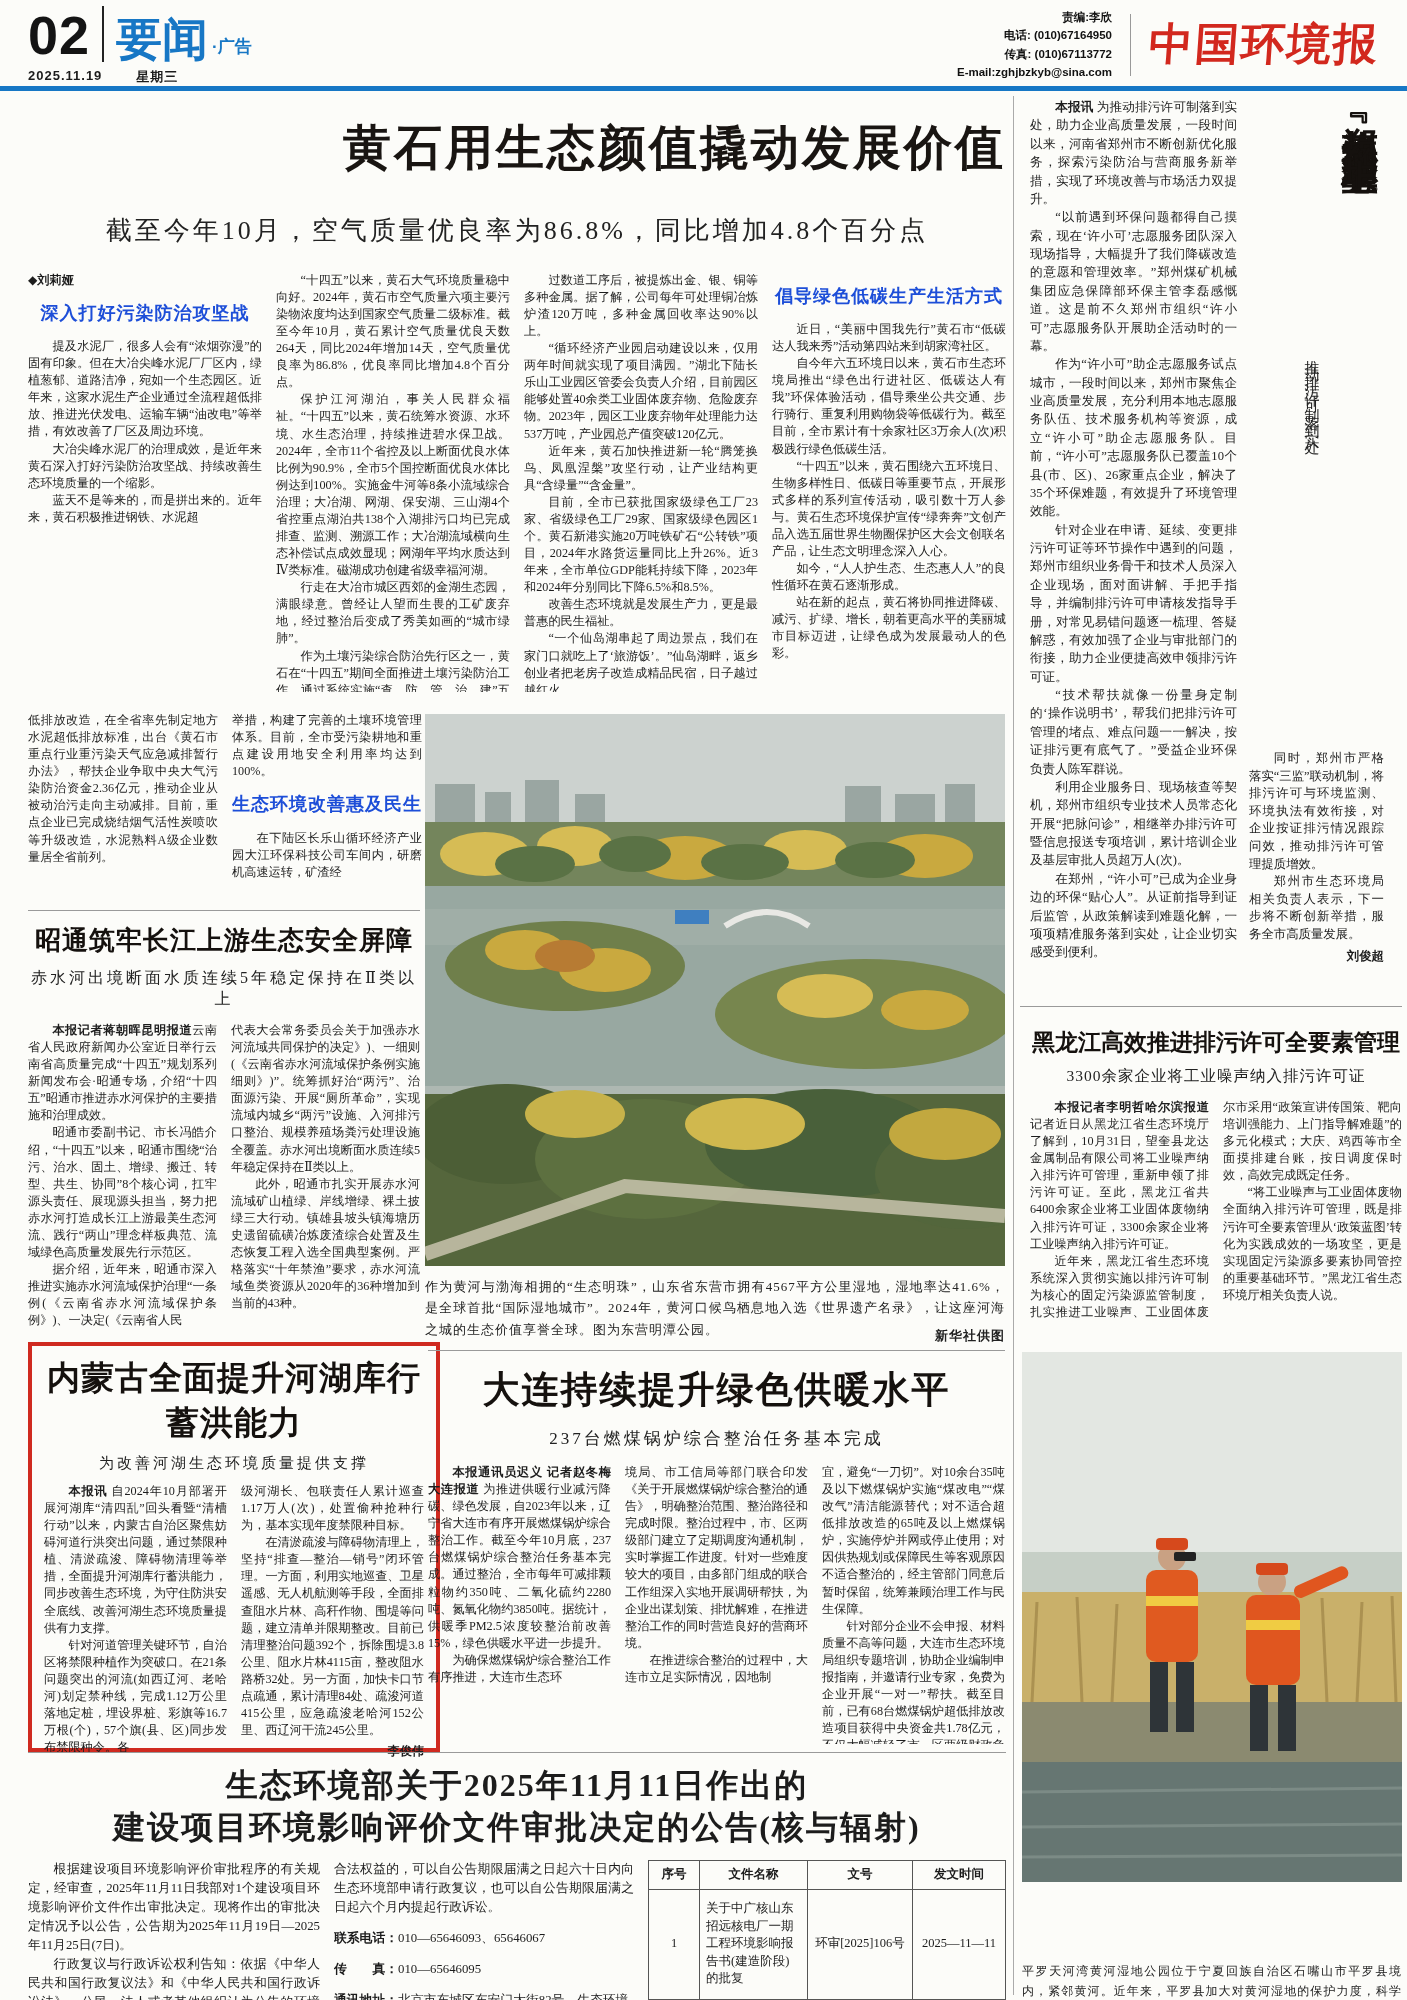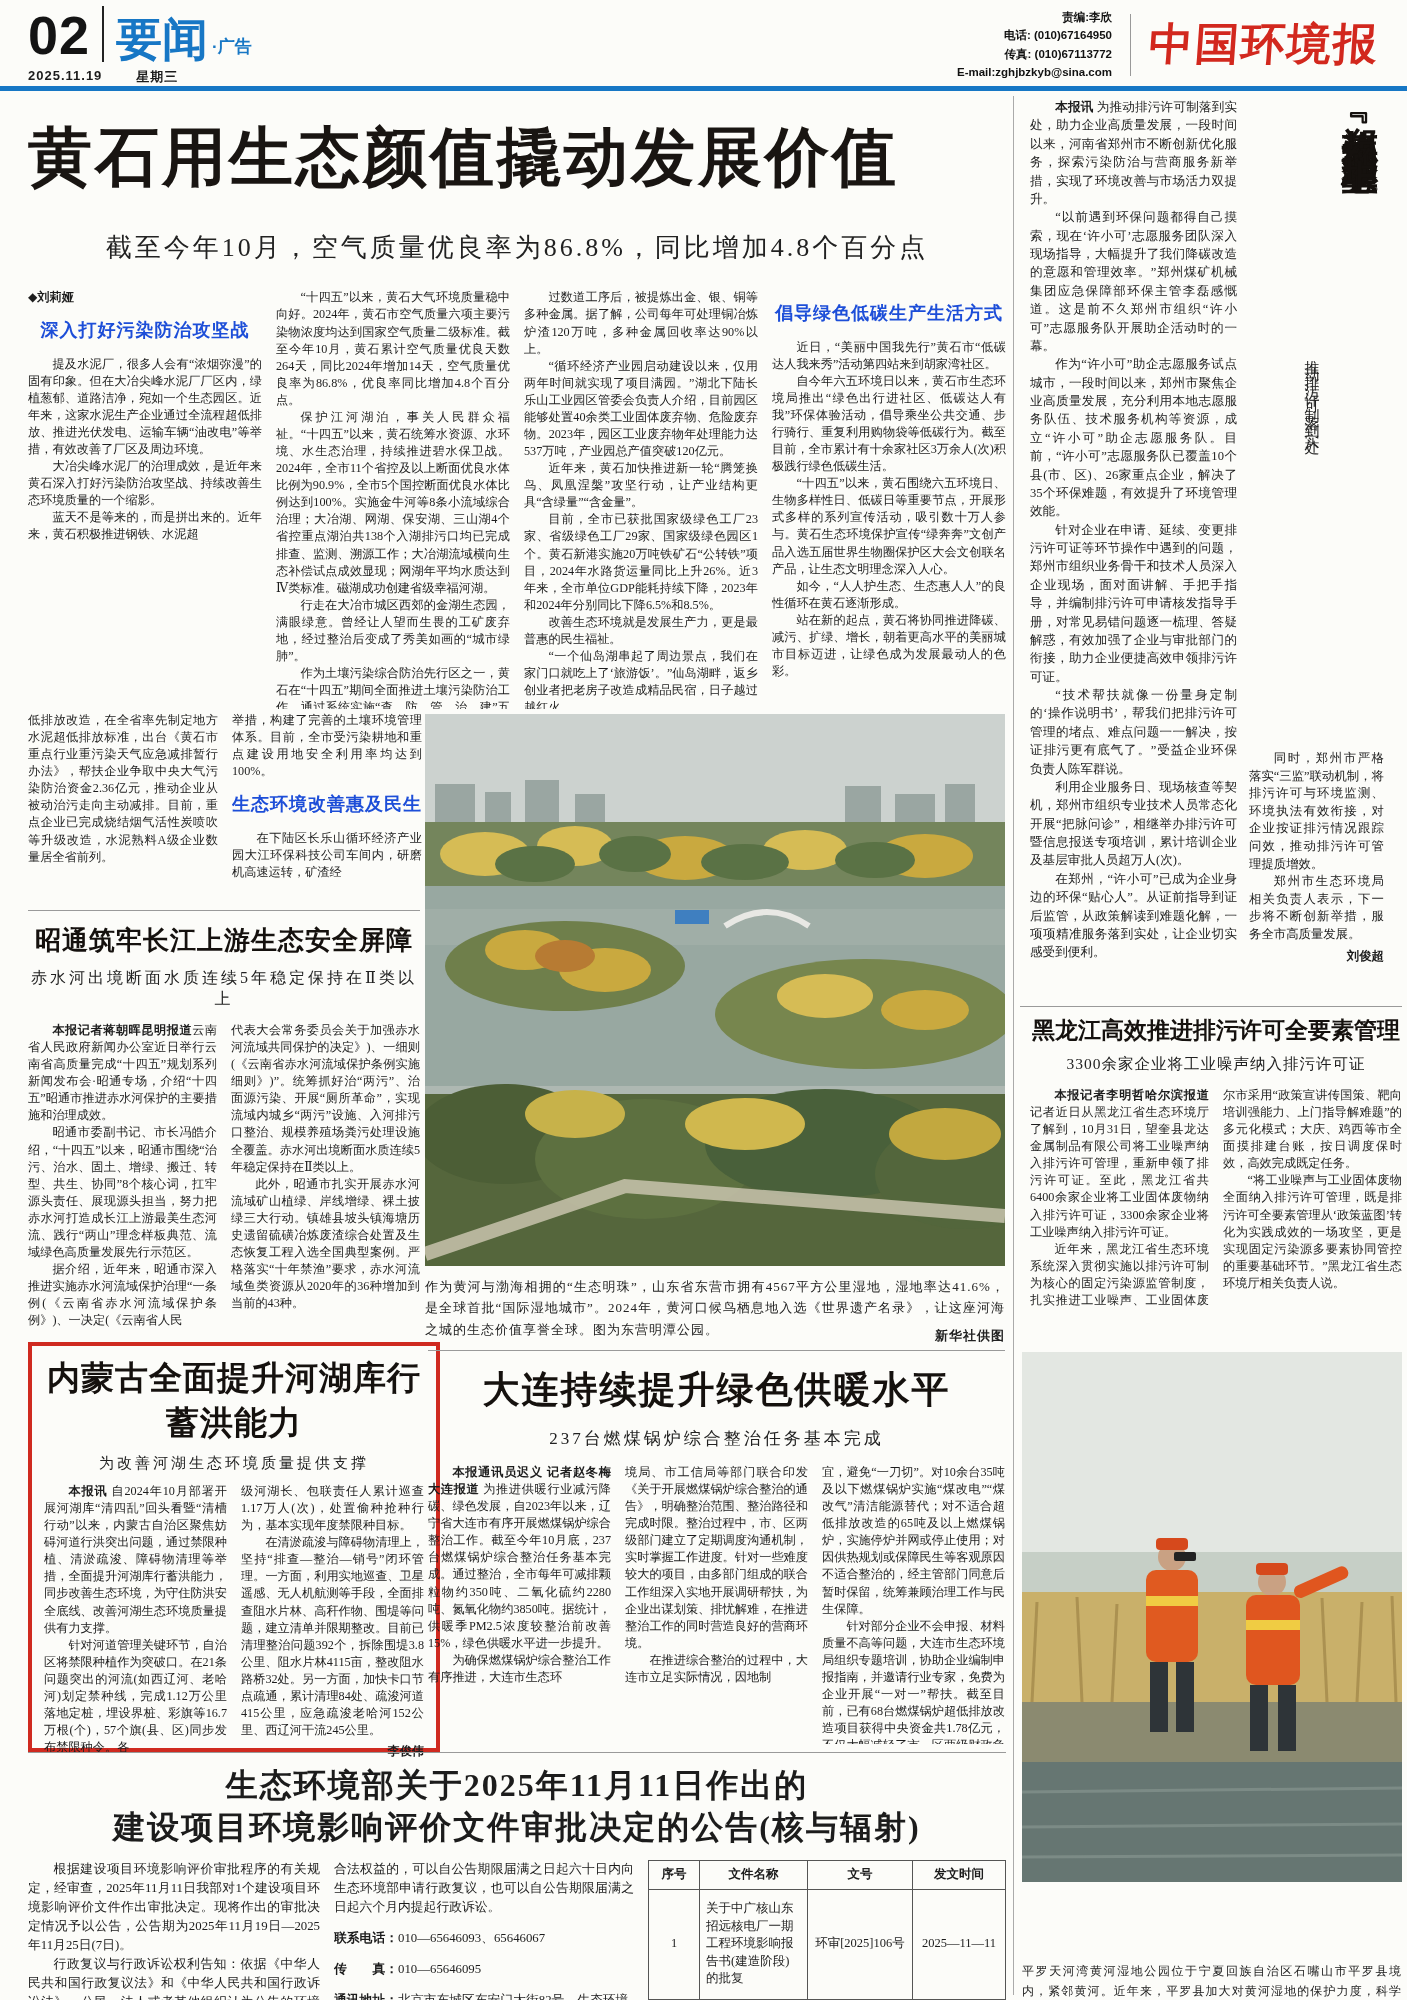--- a/index.html
+++ b/index.html
@@ -29,21 +29,21 @@
   .cols{display:flex;gap:14px;}
   .cols>.col{flex:1;}
   .lead-b{font-weight:900;font-family:"Liberation Sans","DejaVu Sans",sans-serif;}
   .sechead{font-family:"Liberation Sans","DejaVu Sans",sans-serif;font-weight:900;font-size:18px;
            text-align:center;margin:12px 0;letter-spacing:1px;color:#1d4ed8;}
   .kai{letter-spacing:3px;color:#222;text-align:center;}
   .byline-r{text-align:right;font-weight:700;margin:4px 0 0;}
   .rule-top{border-top:1px solid #9a9a9a;}
   
   #main-article{left:28px;top:96px;width:978px;height:812px;}
-  .main-headline{margin:26px 0 8px;font-size:64px;line-height:1.1;font-weight:900;text-align:left;
+  .main-headline{margin:26px 0 8px;font-size:48px;line-height:1.1;font-weight:900;text-align:right;
                  letter-spacing:3px;color:#191512;font-family:"Liberation Sans","DejaVu Sans",sans-serif;}
   .main-sub{margin-top:38px;font-size:26px;}
   #blockA{margin-top:24px;height:420px;}
   #blockB{left:0;top:616px;width:394px;height:192px;}
   .byline-main{font-weight:900;text-indent:0;margin:0 0 6px;font-family:"Liberation Sans","DejaVu Sans",sans-serif;}
   
   .photo{display:block;}
   .caption{font-size:13px;line-height:1.65;text-align:justify;letter-spacing:1px;color:#222;position:relative;}
   .credit{font-weight:900;position:absolute;right:0;bottom:0;background:#fcfcf9;padding-left:8px;}
   
@@ -53,21 +53,21 @@
   #zhaotong .sub{font-size:16px;margin-top:10px;}
   #zhaotong .bd{margin-top:12px;height:312px;}
   #neimenggu{left:28px;top:1342px;width:380px;height:382px;border:4px solid #cf2a20;padding:10px 12px;background:#fcfcf9;}
   #neimenggu .hl{font-size:33px;font-family:"Liberation Sans","DejaVu Sans",sans-serif;letter-spacing:1px;}
   #neimenggu .sub{font-size:15px;margin-top:8px;}
   #neimenggu .bd{margin-top:10px;height:288px;}
   #dalian{left:428px;top:1350px;width:577px;padding-top:14px;}
   #dalian .hl{font-size:37px;letter-spacing:2px;}
   #dalian .sub{font-size:17px;margin-top:12px;}
   #dalian .bd{margin-top:14px;height:280px;}
-  #heilongjiang{left:1020px;top:1006px;width:372px;padding:8px 0 0 10px;}
+  #heilongjiang{left:1020px;top:1006px;width:372px;padding:20px 0 0 10px;}
   #heilongjiang .hl{font-size:23px;}
   #heilongjiang .sub{font-size:15.5px;margin-top:8px;letter-spacing:1px;}
   #heilongjiang .bd{margin-top:12px;height:222px;}
   
   #vrule{left:1013px;top:96px;width:1px;height:1899px;background:#aaa;}
   #zhengzhou{left:1030px;top:98px;width:354px;height:908px;display:flex;gap:12px;}
   .zz-left{width:207px;font-size:12.6px;line-height:1.46;}
   .zz-right{flex:1;display:flex;flex-direction:column;}
   .v-wrap{height:652px;writing-mode:vertical-rl;margin-left:auto;}
   .v-head{font-size:36px;font-weight:900;letter-spacing:2px;color:#15110e;}

